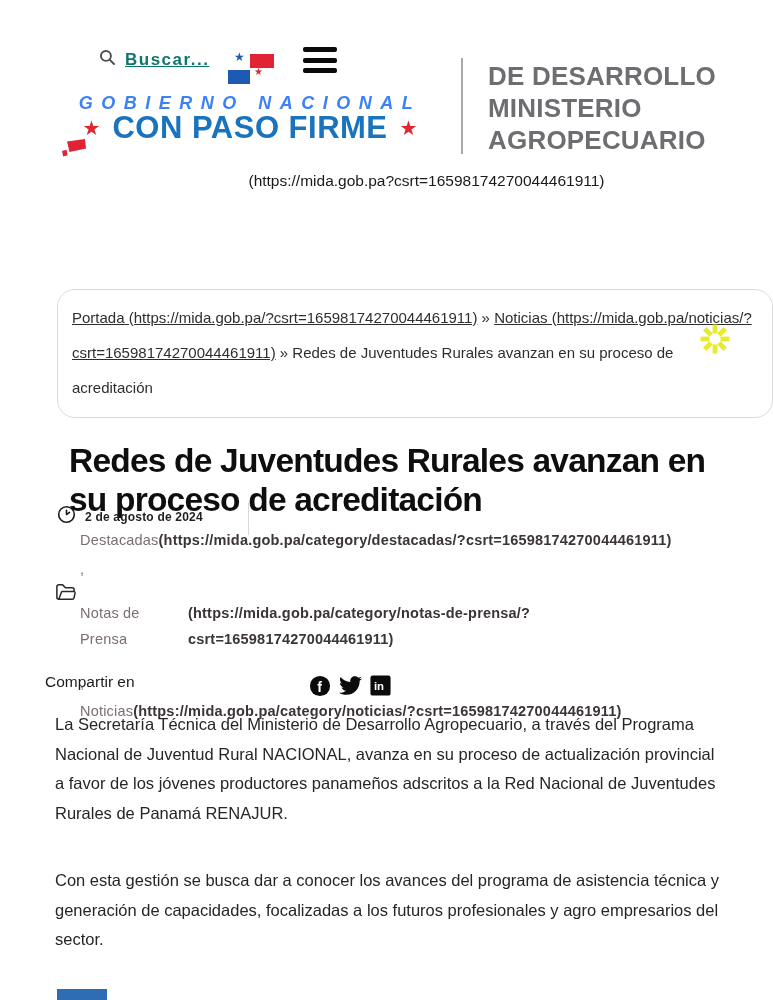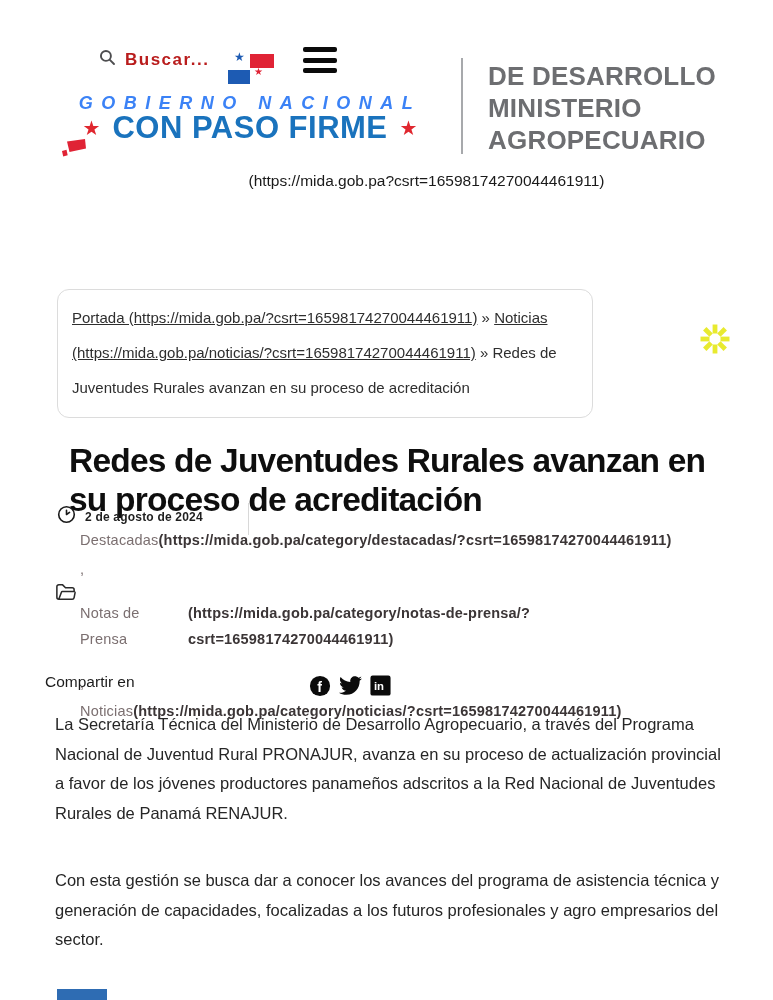--- a/index.html
+++ b/index.html
@@ -2,40 +2,40 @@
 <html lang="es"><head>
 <meta charset="utf-8">
 <style>
   html,body{margin:0;padding:0;background:#ffffff;}
   .canvas{
     position:relative;width:773px;height:1000px;margin:0 auto;background:#fff;
     overflow:hidden;font-family:"Liberation Sans","DejaVu Sans",sans-serif;
   }
   
   .search-row{position:absolute;left:98px;top:48px;display:flex;align-items:center;gap:8px;cursor:pointer;}
-  .search-row .search-label{font-size:17px;letter-spacing:1.5px;color:#b91c1c;font-weight:bold;}
+  .search-row .search-label{font-size:17px;letter-spacing:1.5px;color:#0f766e;font-weight:bold;text-decoration:underline;}
   .flag{position:absolute;left:228px;top:52px;width:46px;height:34px;}
   .flag .q-red{position:absolute;left:22px;top:2px;width:24px;height:14px;background:#e02335;}
   .flag .q-blue{position:absolute;left:0px;top:18px;width:22px;height:14px;background:#1d5bb3;}
   .flag .star-blue{position:absolute;left:6px;top:-2px;font-size:12px;color:#1d5bb3;}
   .flag .star-red{position:absolute;left:26px;top:14px;font-size:10px;color:#e02335;}
   .hamburger{position:absolute;left:303px;top:47px;width:34px;height:26px;display:flex;flex-direction:column;justify-content:space-between;cursor:pointer;}
   .hamburger div{height:5px;background:#0a0a0a;border-radius:2px;}
   .gov-line{position:absolute;left:56px;top:93px;width:388px;text-align:center;font-size:18px;font-weight:bold;color:#3b82f6;letter-spacing:8.5px;font-style:italic;}
   .slogan-row{position:absolute;left:56px;top:110px;width:388px;display:flex;align-items:center;justify-content:center;gap:12px;}
   .slogan-row .star{color:#e0272f;font-size:20px;}
   .slogan-row .slogan{color:#1a73bd;font-size:31px;font-weight:bold;letter-spacing:0.5px;}
   .logo-flag-glyph{position:absolute;left:60px;top:138px;}
   .header-divider{position:absolute;left:461px;top:58px;width:2px;height:96px;background:#a7a9ac;}
   .ministry{position:absolute;left:488px;top:60px;font-size:26px;font-weight:bold;color:#6d6e71;line-height:32px;letter-spacing:0.2px;}
   .site-url{position:absolute;left:0;top:172px;width:773px;text-align:center;font-size:15.5px;color:#1a1a1a;padding-left:40px;}
   
   .breadcrumb-box{
-    position:absolute;left:57px;top:289px;width:536px;box-sizing:border-box;
-    border:1px solid #dcdcdc;border-radius:12px;padding:10px 14px 12px 14px;
+    position:absolute;left:57px;top:289px;width:716px;box-sizing:border-box;
+    border:1px solid #dcdcdc;border-radius:18px;padding:10px 14px 12px 14px;
     font-size:15px;line-height:35px;color:#2e2e2e;background:#fff;
   }
   .bc-link{text-decoration:underline;cursor:pointer;color:#2e2e2e;}
   .asterisk-badge{position:absolute;left:698px;top:322px;width:34px;height:34px;}
   
   .article-title{
     position:absolute;left:54px;top:426px;width:680px;margin:15px;
     font-size:33.5px;line-height:39px;font-weight:bold;color:#0e0e0e;letter-spacing:-0.8px;
   }
   .meta-row{position:absolute;left:57px;top:505px;display:flex;align-items:center;gap:9px;}
@@ -185,18 +185,18 @@
       </span>
       <span>
         <svg width="21" height="21" viewBox="0 0 24 24">
           <rect x="0.5" y="0.5" width="23" height="23" rx="2.5" fill="#0b0b0b"></rect>
           <text x="4.5" y="17.5" fill="#ffffff" font-size="13" font-weight="bold" font-family="Liberation Sans, sans-serif">in</text>
         </svg>
       </span>
     </span>
   </div>
 
-  <p class="body-paragraph p1">La Secretaría Técnica del Ministerio de Desarrollo Agropecuario, a través del Programa Nacional de Juventud Rural PRONAJUR, avanza en su proceso de actualización provincial a favor de los jóvenes productores panameños adscritos a la Red Nacional de Juventudes Rurales  de Panamá RENAJUR.</p>
+  <p class="body-paragraph p1">La Secretaría Técnica del Ministerio de Desarrollo Agropecuario, a través del Programa Nacional de Juventud Rural NACIONAL, avanza en su proceso de actualización provincial a favor de los jóvenes productores panameños adscritos a la Red Nacional de Juventudes Rurales  de Panamá RENAJUR.</p>
   <p class="body-paragraph p2">Con esta gestión se busca dar a conocer los avances del programa de  asistencia técnica y generación de capacidades, focalizadas a los futuros profesionales y agro empresarios del sector.</p>
 
   <div class="footer-bar"></div>
 
 </div>
 
 </body></html>

